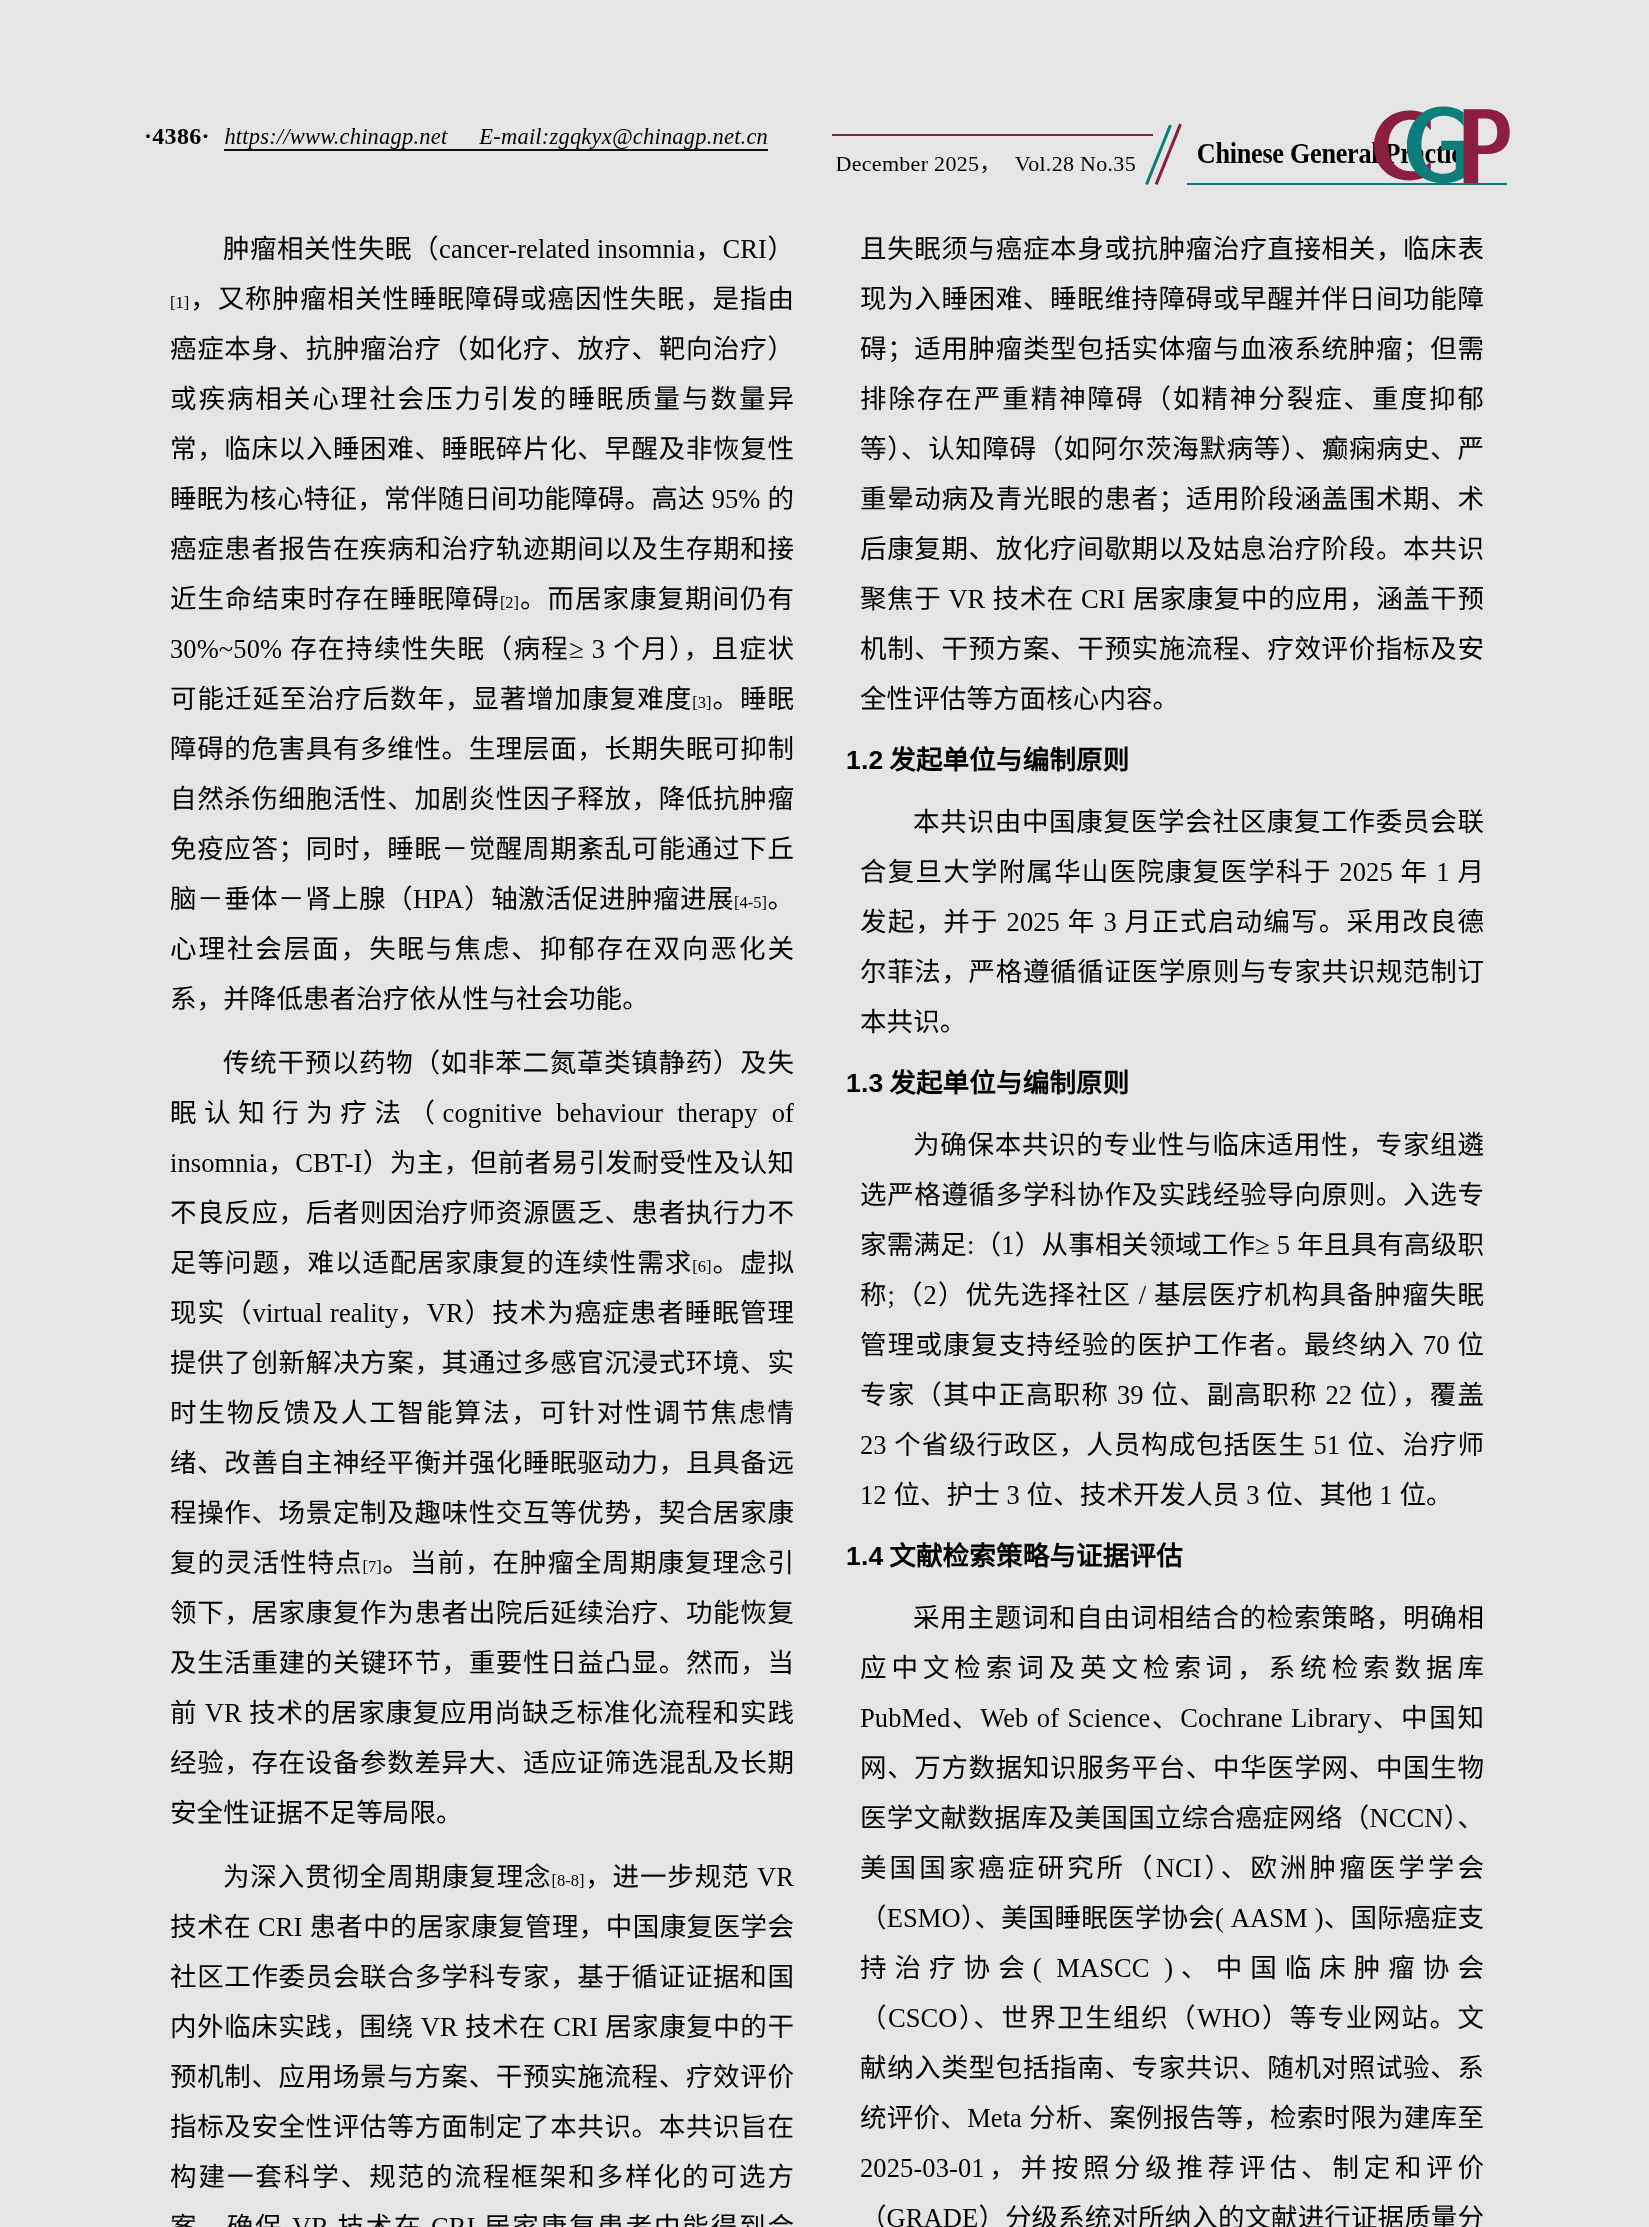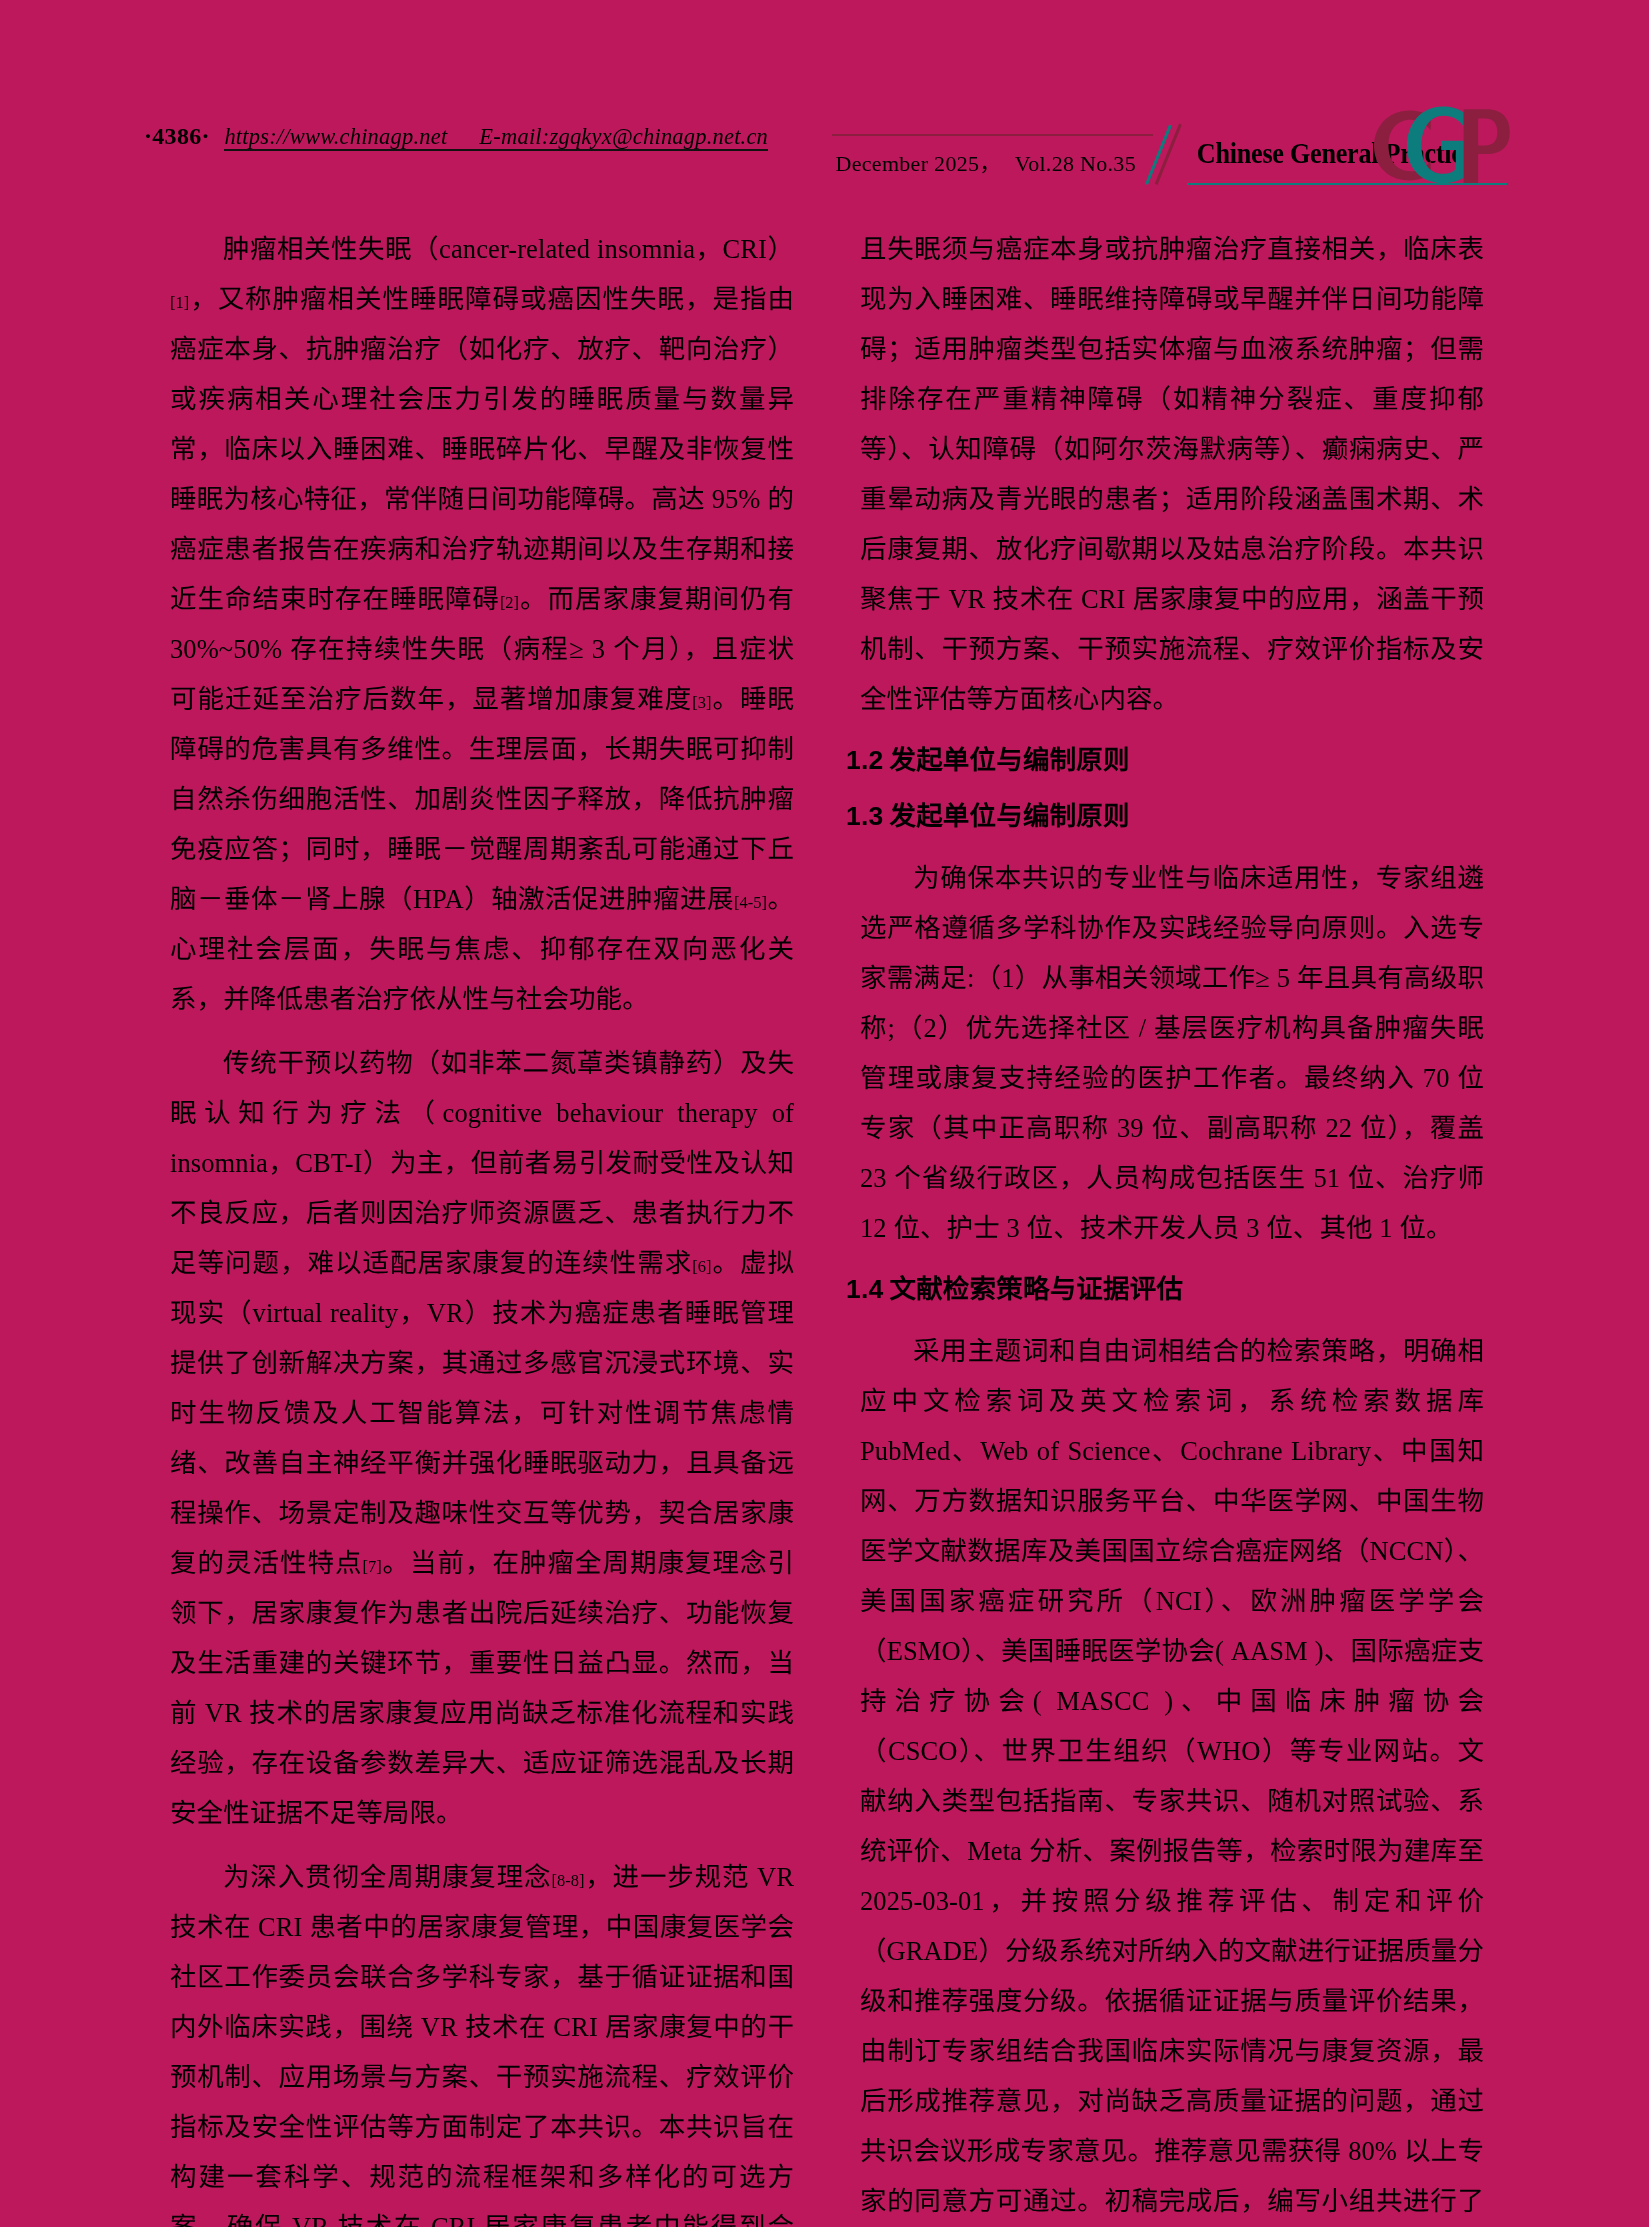--- a/index.html
+++ b/index.html
@@ -15,21 +15,21 @@
     color: #000000;
     position: relative;
     overflow: hidden;
   }
 
   .page {
     position: absolute;
     left: 0; top: 0;
     width: 1649px;
     height: 2227px;
-    background: #be185d;
+    background: #e5e5e5;
   }
 
   
   .running-header {
     position: absolute;
     left: 144px;
     top: 124px;
     width: 1363px;
     height: 64px;
   }
@@ -237,20 +237,21 @@
 
   </div>
 
   <div class="col col-right">
 
     <p class="para noindent">且失眠须与癌症本身或抗肿瘤治疗直接相关，临床表现为入睡困难、睡眠维持障碍或早醒并伴日间功能障碍；适用肿瘤类型包括实体瘤与血液系统肿瘤；但需排除存在严重精神障碍（如精神分裂症、重度抑郁等）、认知障碍（如阿尔茨海默病等）、癫痫病史、严重晕动病及青光眼的患者；适用阶段涵盖围术期、术后康复期、放化疗间歇期以及姑息治疗阶段。本共识聚焦于 VR 技术在 CRI 居家康复中的应用，涵盖干预机制、干预方案、干预实施流程、疗效评价指标及安全性评估等方面核心内容。</p>
 
     <h3 class="h2">
       <span class="num">1.2</span><span>发起单位与编制原则</span>
     </h3>
+    <p class="para">本共识由中国康复医学会社区康复工作委员会联合复旦大学附属华山医院康复医学科于 2025 年 1 月发起，并于 2025 年 3 月正式启动编写。采用改良德尔菲法，严格遵循循证医学原则与专家共识规范制订本共识。</p>
 
     <h3 class="h2">
       <span class="num">1.3</span><span>发起单位与编制原则</span>
     </h3>
     <p class="para">为确保本共识的专业性与临床适用性，专家组遴选严格遵循多学科协作及实践经验导向原则。入选专家需满足:（1）从事相关领域工作≥ 5 年且具有高级职称;（2）优先选择社区 / 基层医疗机构具备肿瘤失眠管理或康复支持经验的医护工作者。最终纳入 70 位专家（其中正高职称 39 位、副高职称 22 位），覆盖 23 个省级行政区，人员构成包括医生 51 位、治疗师 12 位、护士 3 位、技术开发人员 3 位、其他 1 位。</p>
 
     <h3 class="h2">
       <span class="num">1.4</span><span>文献检索策略与证据评估</span>
     </h3>
     <p class="para">采用主题词和自由词相结合的检索策略，明确相应中文检索词及英文检索词，系统检索数据库 PubMed、Web of Science、Cochrane Library、中国知网、万方数据知识服务平台、中华医学网、中国生物医学文献数据库及美国国立综合癌症网络（NCCN）、美国国家癌症研究所（NCI）、欧洲肿瘤医学学会（ESMO）、美国睡眠医学协会( AASM )、国际癌症支持治疗协会( MASCC )、中国临床肿瘤协会（CSCO）、世界卫生组织（WHO）等专业网站。文献纳入类型包括指南、专家共识、随机对照试验、系统评价、Meta 分析、案例报告等，检索时限为建库至 2025-03-01，并按照分级推荐评估、制定和评价（GRADE）分级系统对所纳入的文献进行证据质量分级和推荐强度分级。依据循证证据与质量评价结果，由制订专家组结合我国临床实际情况与康复资源，最后形成推荐意见，对尚缺乏高质量证据的问题，通过共识会议形成专家意见。推荐意见需获得 80% 以上专家的同意方可通过。初稿完成后，编写小组共进行了 5 轮讨论和修改。此外，组织专家组成员对推荐意见进行前后 3 轮投票，对存在争议的意见组织讨论并修改完善，最终形成本共识。</p>

